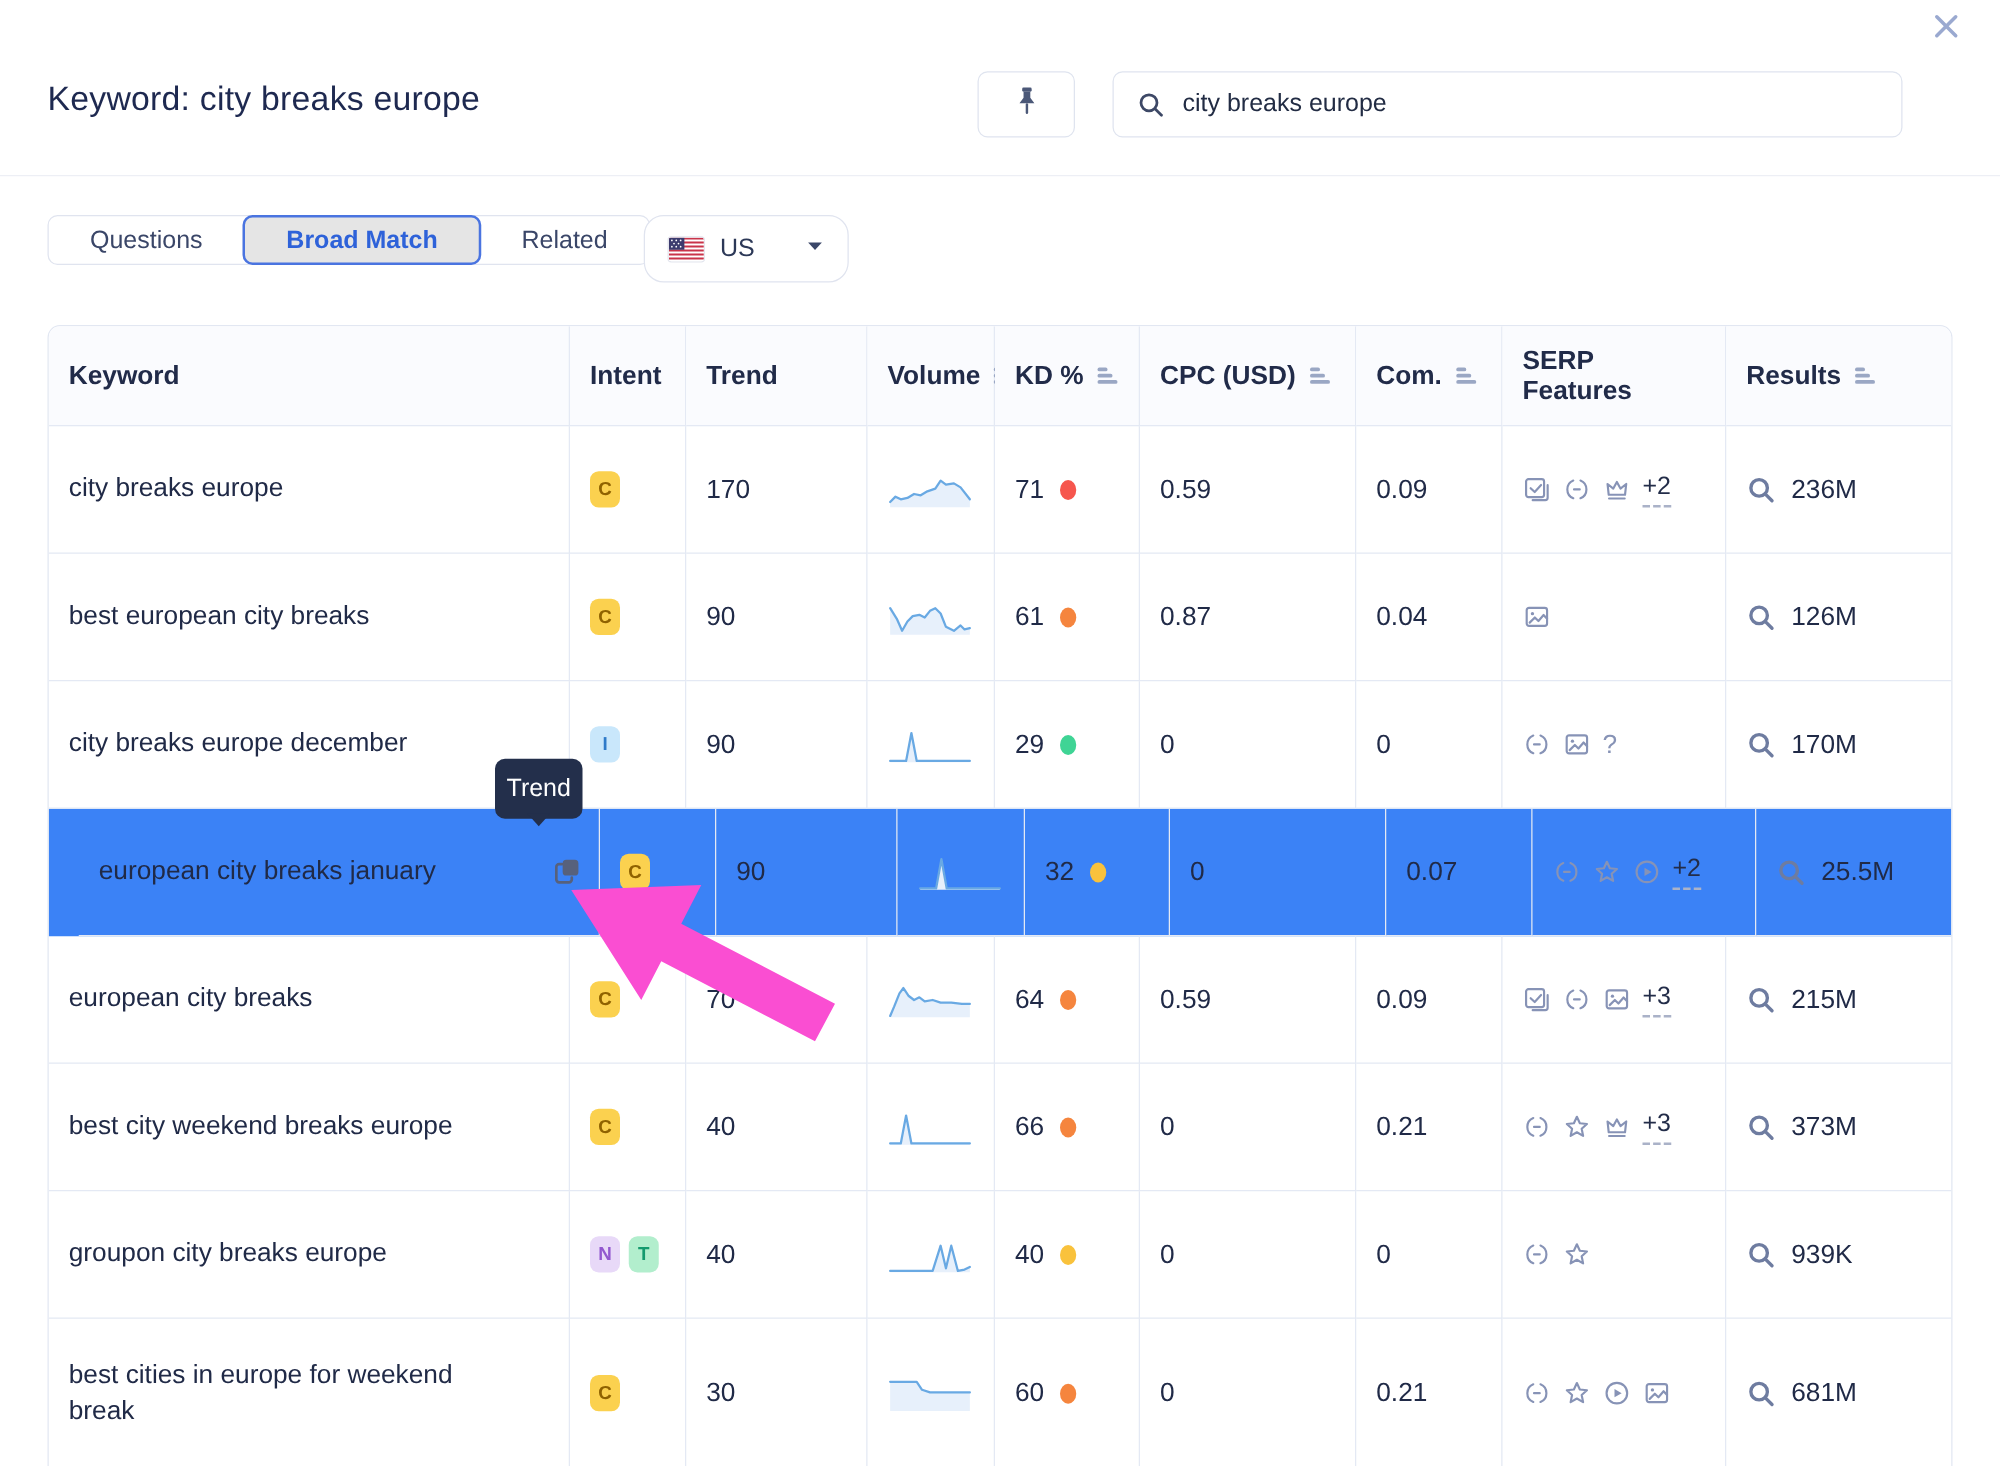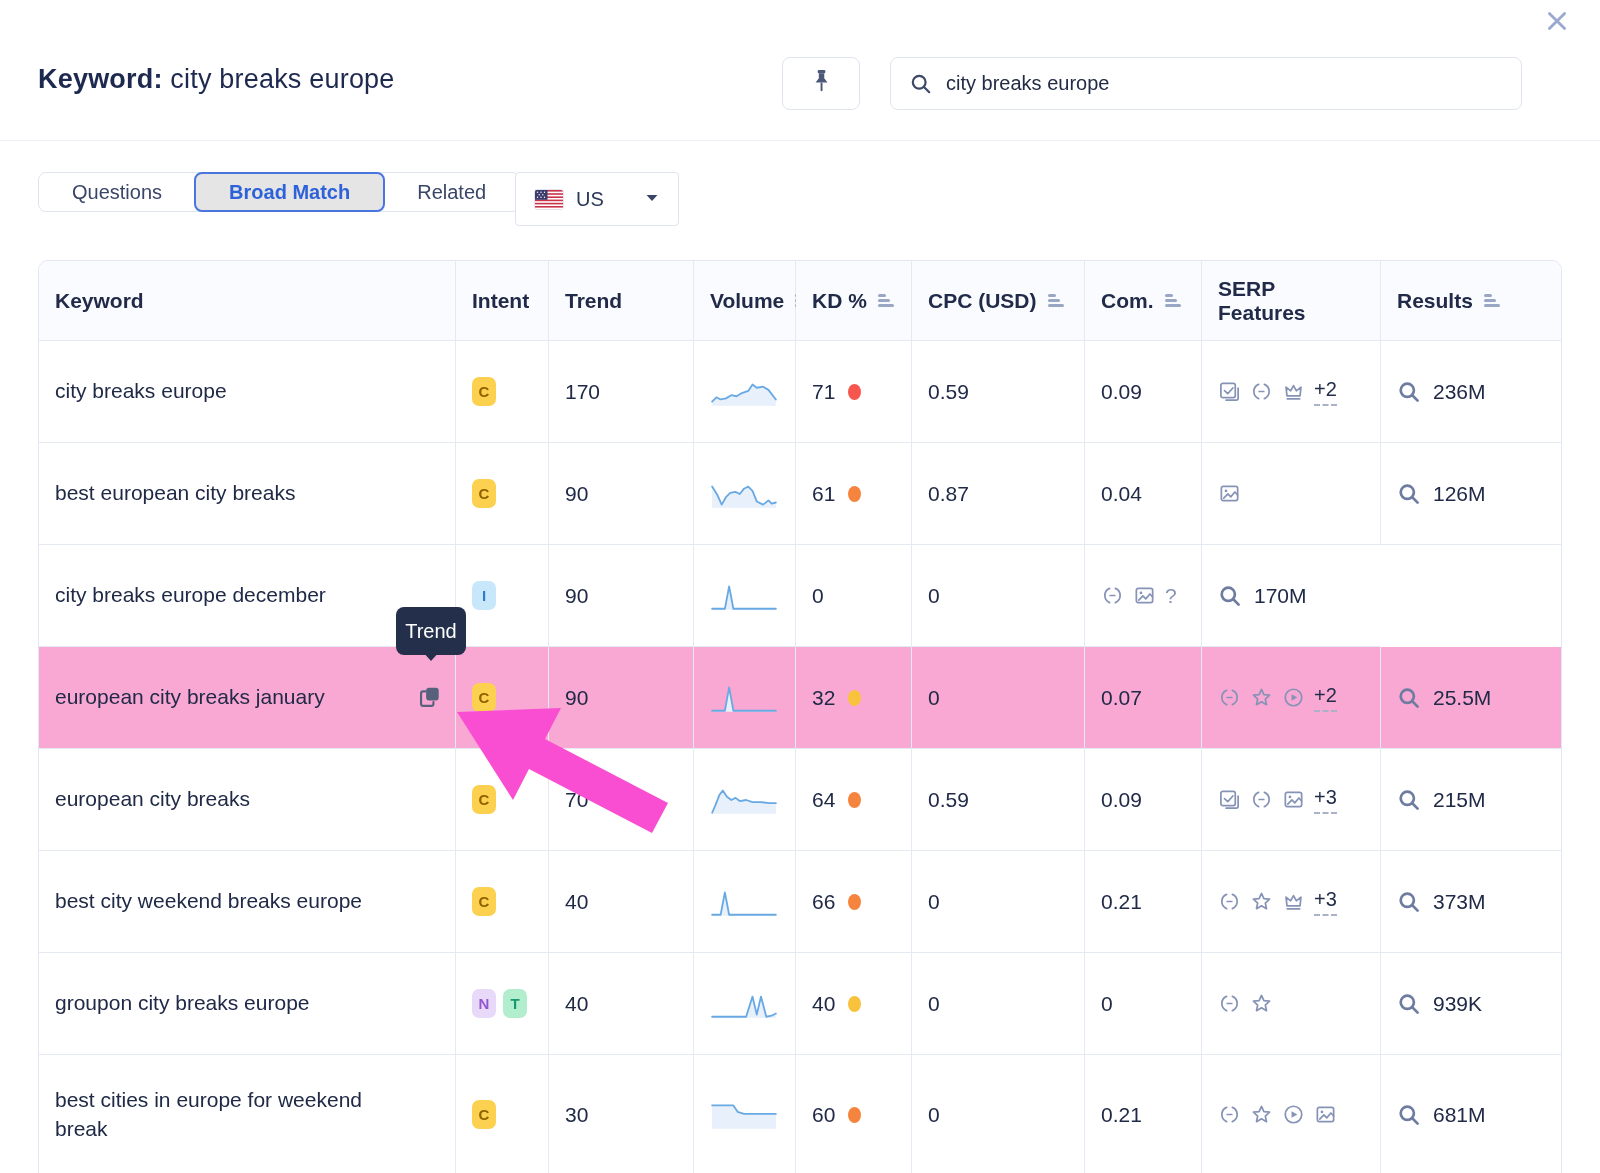--- a/index.html
+++ b/index.html
@@ -3,44 +3,44 @@
 <meta charset="utf-8">
 <style>
   * { box-sizing: border-box; margin: 0; padding: 0; }
   html,body { background:#fff; }
   body { font-family: "Liberation Sans", sans-serif; color:#1f2a48; }
   .page { position:relative; width:1600px; height:1173px; background:#fff; overflow:hidden; }
 
   
   .close { position:absolute; left:1540px; top:4px; width:34px; height:34px; color:#9aa9d0; cursor:pointer; display:flex; align-items:center; justify-content:center; }
   .title { position:absolute; left:38px; top:64px; font-size:27px; color:#1e2950; letter-spacing:.2px; }
-  .title b { font-weight:700; }
+  .title b { font-weight:400; }
   .pin-btn { position:absolute; left:782px; top:57px; width:78px; height:53px; background:#fff; border:1px solid #dfe4ef; border-radius:8px; display:flex; align-items:center; justify-content:center; cursor:pointer; }
   .search { position:absolute; left:890px; top:57px; width:632px; height:53px; border:1px solid #dfe4ef; border-radius:8px; display:flex; align-items:center; padding:0 18px; gap:13px; background:#fff; }
   .search input { border:none; outline:none; flex:1; font-family:"Liberation Sans",sans-serif; font-size:20px; color:#222c44; background:transparent; }
   .rule { position:absolute; left:0; top:140px; width:1600px; height:1px; background:#edeff5; }
 
   
   .tabs { position:absolute; left:38px; top:172px; height:40px; display:flex; border:1px solid #e0e4ef; border-radius:8px; background:#fff; }
   .tab { padding:0 33px; display:flex; align-items:center; font-size:20px; color:#3a4668; cursor:pointer; border-radius:8px; }
   .tab.active { border:2px solid #4a74e0; background:#e5e5e5; color:#2e62d9; font-weight:700; margin:-1px; }
-  .country { position:absolute; left:515px; top:172px; width:164px; height:54px; border:1px solid #e0e4ef; border-radius:4px; display:flex; align-items:center; padding:0 18px; gap:12px; cursor:pointer; background:#fff; }
+  .country { position:absolute; left:515px; top:172px; width:164px; height:54px; border:1px solid #e0e4ef; border-radius:16px; display:flex; align-items:center; padding:0 18px; gap:12px; cursor:pointer; background:#fff; }
   .country .lbl { font-size:20px; color:#2c3857; flex:1; }
   .flag { width:30px; height:21px; border-radius:3px; overflow:hidden; border:1px solid #e3e6ee; flex:none; }
 
   
   .table { position:absolute; left:38px; top:260px; width:1524px; border:1px solid #e2e7f2; border-radius:10px 10px 0 0; overflow:hidden; background:#fff; }
   .tr, .thead-row { display:grid; grid-template-columns:417px 93px 145px 102px 116px 173px 117px 179px 182px; }
   .th { height:80px; background:#fafbfe; border-bottom:1px solid #e4e9f4; border-right:1px solid #e4e9f4; display:flex; align-items:center; padding:0 16px; font-size:21px; font-weight:700; color:#212b49; }
   .th:last-child { border-right:none; }
   .td { border-bottom:1px solid #e4e9f4; border-right:1px solid #e4e9f4; display:flex; align-items:center; padding:0 16px; font-size:21px; color:#202a47; }
   .td:last-child { border-right:none; }
   .tr { height:102px; }
   .tr:last-child { height:120px; }
-  .tr.hl { background:#f9a8d4; }
+  .tr.hl { background:#3b82f6;padding-left:24px; }
   .kw-cell { justify-content:space-between; padding-right:12px; }
   .kw-text { max-width:352px; line-height:1.35; }
   .sort { display:inline-flex; flex-direction:column; gap:2.5px; margin-left:11px; cursor:pointer; }
   .sort i { display:block; height:2.5px; border-radius:2px; background:#9aa7c4; }
   .sort i:nth-child(1){ width:8px; } .sort i:nth-child(2){ width:12px; } .sort i:nth-child(3){ width:16px; }
 
   .badge { width:24px; height:29px; border-radius:7px; display:inline-flex; align-items:center; justify-content:center; font-size:15px; font-weight:700; }
   .badge + .badge { margin-left:7px; }
   .badge-c { background:#fbd14f; color:#8f6200; }
   .badge-i { background:#c9e7fb; color:#2f7bc9; }
@@ -294,20 +294,24 @@
           <div class="td">
             <span class="badge badge-i">I</span>
           </div>
           <div class="td">90</div>
           <div class="td">
             <svg width="68" height="36" viewBox="0 0 64 32">
     <polygon points="2,28 14,28 18,7 22,28 62,28 62,29 2,29" fill="#e7f0fb"></polygon>
     <polyline points="2,28 14,28 18,7 22,28 62,28" fill="none" stroke="#69a9e3" stroke-width="1.7" stroke-linejoin="round" stroke-linecap="round"></polyline>
   </svg>
           </div>
+          <div class="td">
+            <span>29</span>
+            <span class="kd-dot" style="background:#3fd495"></span>
+          </div>
           <div class="td">0</div>
           <div class="td">0</div>
           <div class="td serp-cell">
             <span class="serp-ico">
               <svg width="23" height="23" viewBox="0 0 24 24" fill="none" stroke="currentColor" stroke-width="1.8" stroke-linecap="round" stroke-linejoin="round">
                 <path d="M9 4.6 a8 8 0 0 0 0 14.8"></path>
                 <path d="M15 4.6 a8 8 0 0 1 0 14.8"></path>
                 <path d="M9.6 12 h4.8"></path>
               </svg>
             </span>

